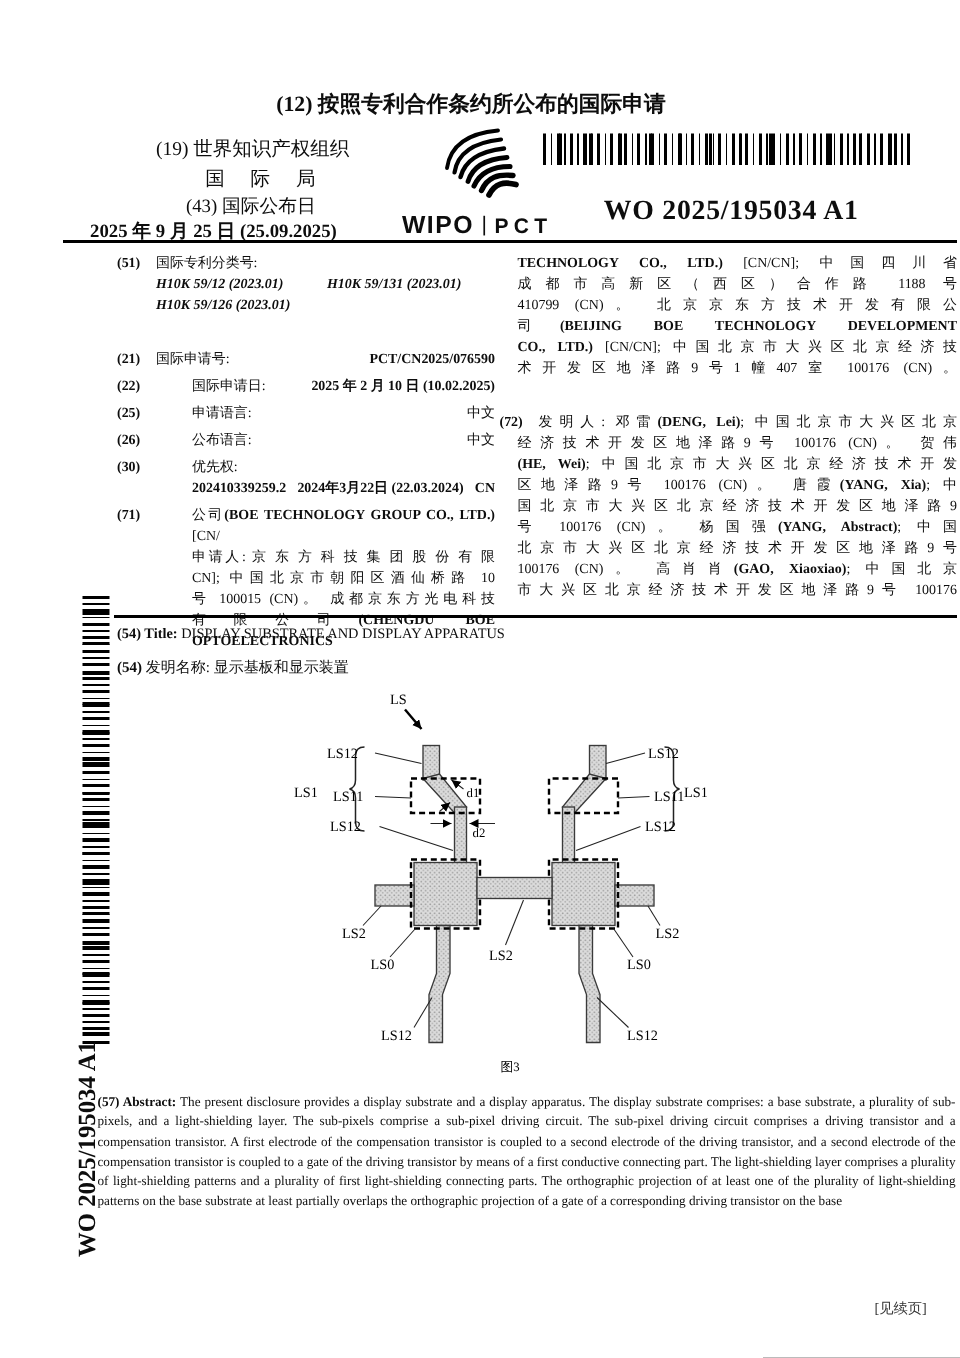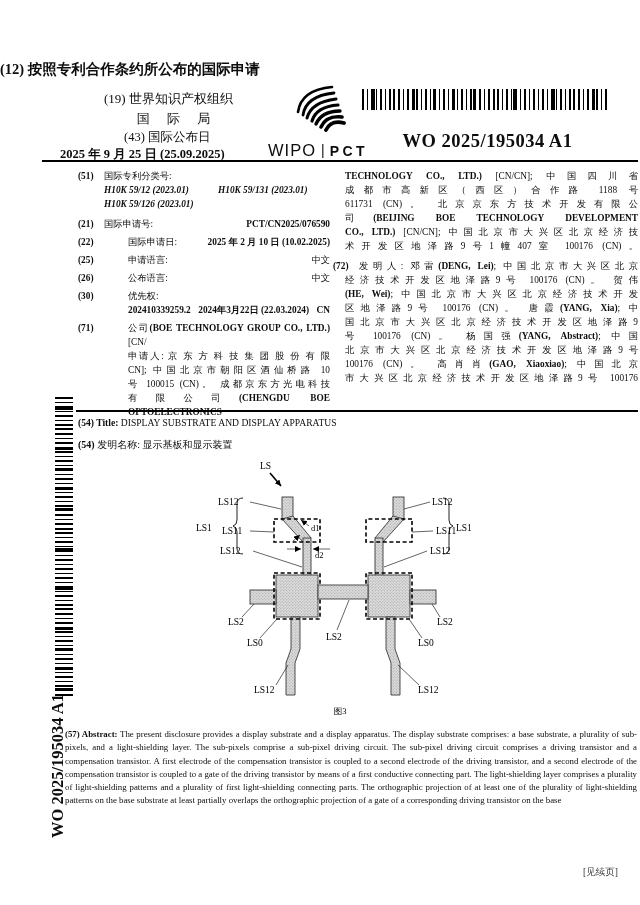--- a/index.html
+++ b/index.html
@@ -1,26 +1,26 @@
 <!DOCTYPE html>
 <html><head>
 <meta charset="utf-8">
 <style>
   html,body{margin:0;padding:0;background:#888;}
   .page{position:relative;width:640px;height:905px;background:#ffffff;overflow:hidden;
         font-family:"Liberation Serif","DejaVu Serif",serif;color:#0d0d0d;}
   .abs{position:absolute;}
   
-  .pctline{left:0;top:60px;width:628px;font-size:14.5px;font-weight:bold;}
+  .pctline{left:0;top:60px;width:628px;text-align:center;font-size:14.5px;font-weight:bold;}
   .org19{left:104px;top:90px;font-size:13px;}
   .bureau{left:104px;top:110px;width:146px;text-align:center;font-size:13px;letter-spacing:7px;}
   .pdlabel{left:124px;top:129px;font-size:12.5px;}
   .pdval{left:60px;top:146px;font-size:12.5px;font-weight:bold;}
   .wipotext{left:268px;top:141px;font-family:"Liberation Sans","DejaVu Sans",sans-serif;white-space:nowrap;}
-  .wipotext .w{font-size:16.5px;font-weight:normal;letter-spacing:1px;}
+  .wipotext .w{font-size:16.5px;font-weight:bold;letter-spacing:1px;}
   .wipotext .sep{font-size:14px;margin:0 5px;font-weight:400;position:relative;top:-1px;}
   .wipotext .p{font-size:14px;font-weight:bold;letter-spacing:3.5px;}
   .barcode{left:362px;top:89px;width:246px;height:21px;background-color:#fff;
     background-image:
       repeating-linear-gradient(90deg,#000 0 2px,transparent 2px 5px,#000 5px 6px,transparent 6px 9px),
       repeating-linear-gradient(90deg,transparent 0 11px,#000 11px 13px,transparent 13px 20px);}
   .pnlabel{left:380px;top:115px;width:215px;text-align:center;font-size:12px;}
   .pnval{left:380px;top:131px;width:215px;text-align:center;font-size:18.5px;font-weight:bold;letter-spacing:.5px;}
   .rule1{left:42px;top:160px;width:596px;height:2px;background:#000;}
   .rule2{left:76px;top:410px;width:562px;height:1.5px;background:#000;}
@@ -32,21 +32,21 @@
   .lbl{flex:0 0 26px;font-weight:bold;}
   .bd{flex:1;min-width:0;}
   .jl{text-align:justify;text-align-last:justify;}
   .ipcline{display:flex;font-weight:bold;font-style:italic;}
   .ipcline .c1{flex:0 0 114px;}
   .valrow{display:flex;}
   .valrow .nm{flex:0 0 auto;}
   .valrow .vl{margin-left:auto;font-weight:bold;}
   .valrow .vlplain{margin-left:auto;}
   .prline{display:flex;justify-content:space-between;font-weight:bold;text-align:right;}
-  .mt6{margin-top:6px;} .mt4{margin-top:4px;gap:24px;}
+  .mt6{margin-top:22px;} .mt4{margin-top:4px;gap:24px;}
   .ind{margin-left:12px;}
   
   .t54en{left:78px;top:417px;width:556px;font-size:9.6px;}
   .t54zh{left:78px;top:438px;width:556px;font-size:10px;}
   
   .abstract{left:65px;top:728px;width:572px;font-size:8.8px;line-height:13.3px;text-align:justify;}
   .contnote{left:583px;top:866px;font-size:9.5px;color:#333;}
   
   .vbarcode{left:55px;top:397px;width:18px;height:300px;background-color:#fff;
     background-image:
@@ -174,21 +174,21 @@
 
   <div class="abs biblio rightcol">
     <div class="ind">
       <div class="jl">
         <b>TECHNOLOGY CO., LTD.)</b><span> [CN/CN]; 中国四川省</span>
       </div>
       <div class="jl">
         <span>成都市高新区（西区）合作路 1188 号</span>
       </div>
       <div class="jl">
-        <span>611731 (CN)。 北京京东方技术开发有限公</span>
+        <span>410799 (CN)。 北京京东方技术开发有限公</span>
       </div>
       <div class="jl">
         <span>司</span><b>(BEIJING BOE TECHNOLOGY DEVELOPMENT</b>
       </div>
       <div class="jl">
         <b>CO., LTD.)</b><span> [CN/CN]; 中国北京市大兴区北京经济技</span>
       </div>
       <div class="jl">
         <span>术开发区地泽路9号1幢407室 100176 (CN)。</span>
       </div>

